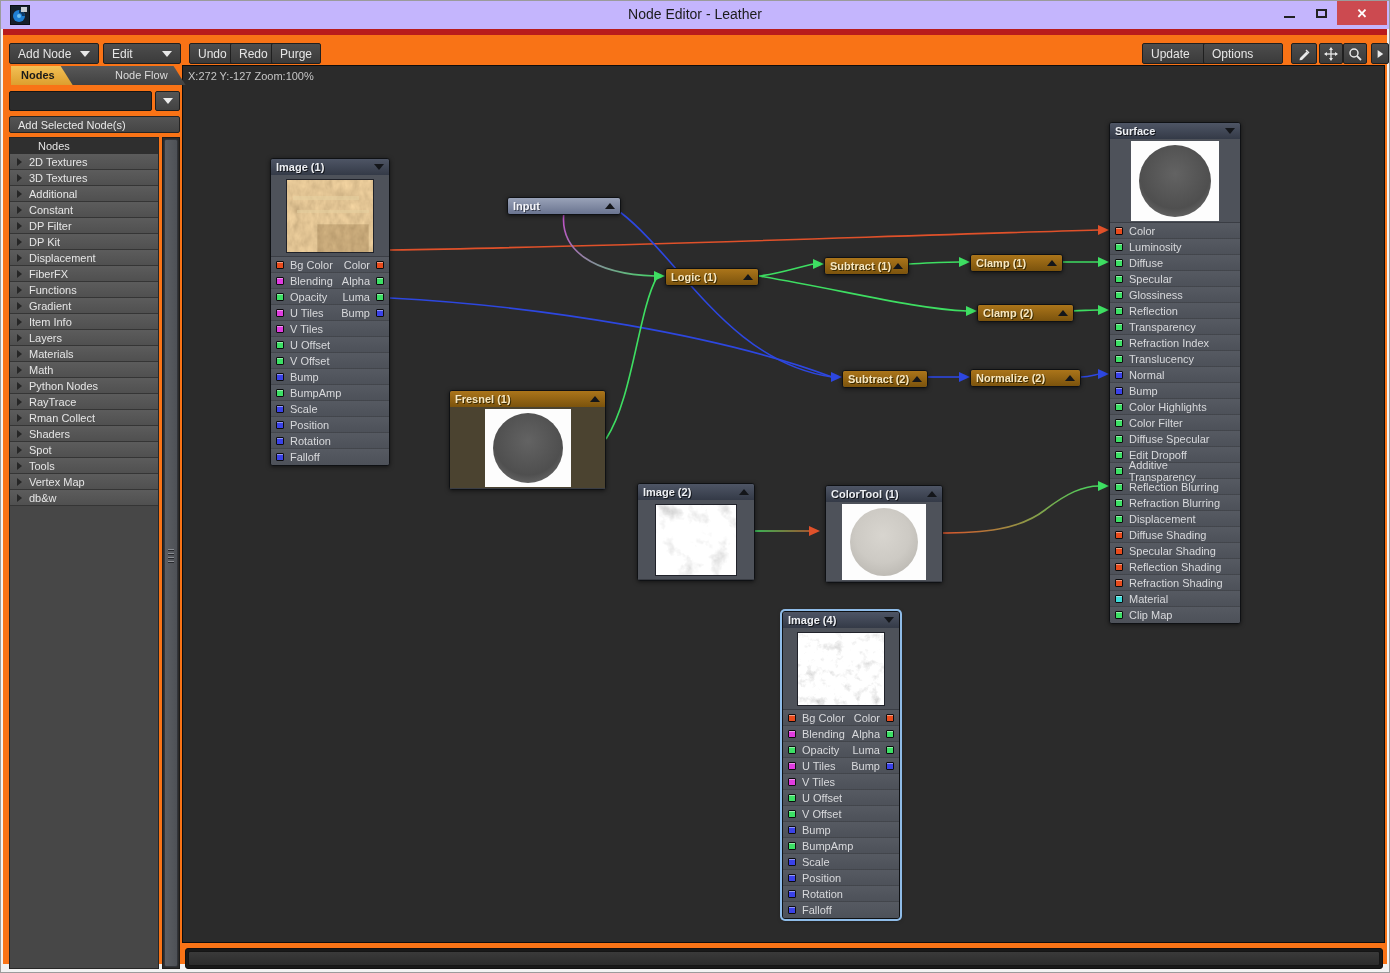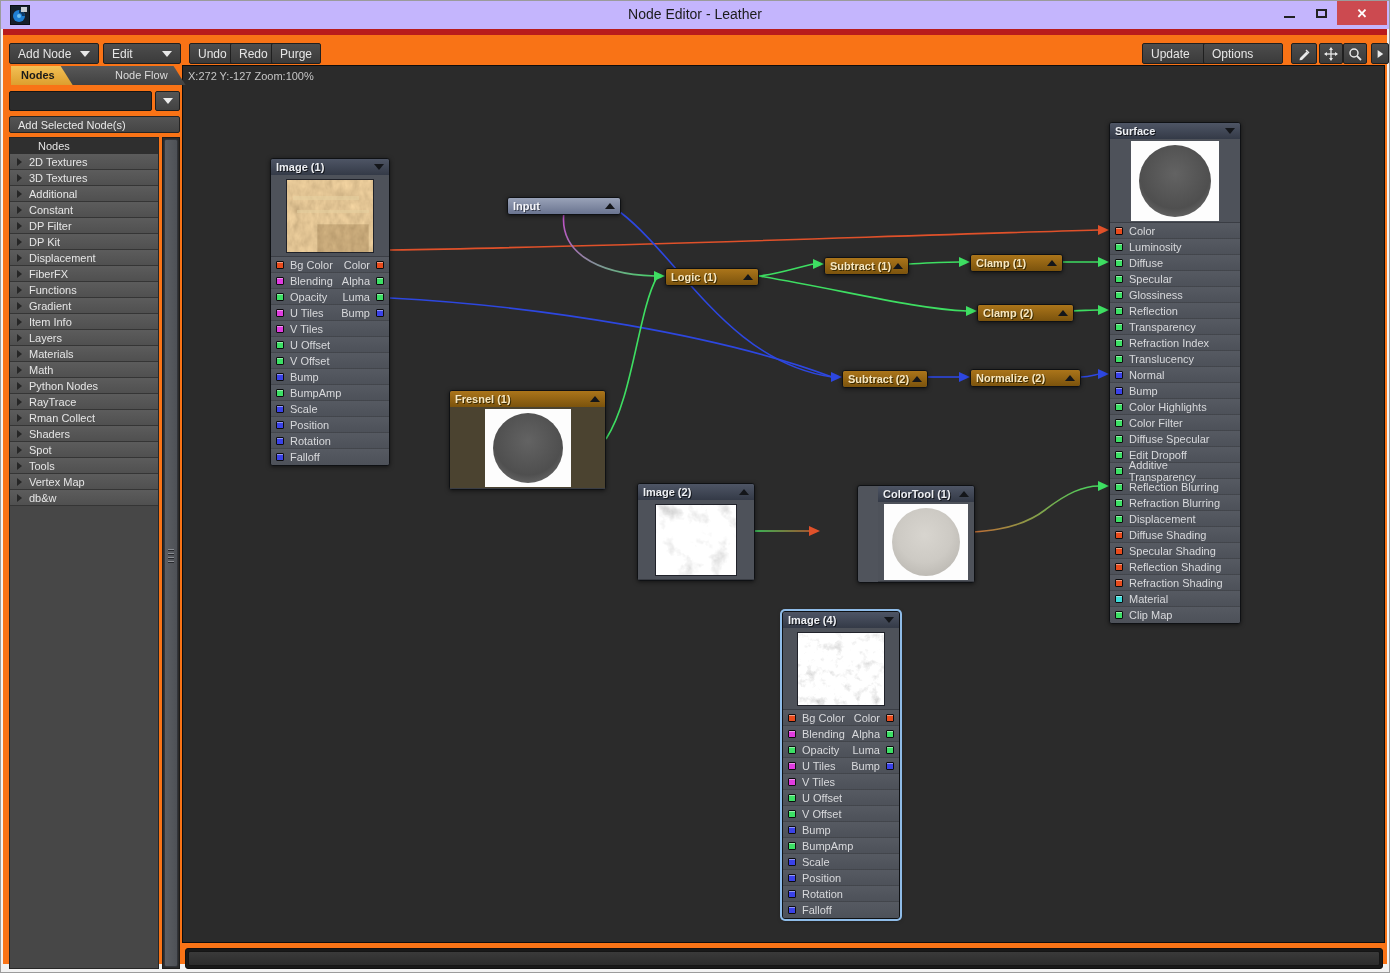--- a/index.html
+++ b/index.html
@@ -471,21 +471,21 @@
             <div class="nheader">
               <span>Image (2)</span>
               <span class="tri tri-up"></span>
             </div>
             <div class="npreview" style="height: 80px;">
               <svg width="82" height="72">
                 <rect width="82" height="72" filter="url(#noiseCoarse)"></rect>
               </svg>
             </div>
           </div>
-          <div class="node preview theme-slate" style="left: 674px; top: 419px; width: 118px; padding-left: 20px;">
+          <div class="node preview theme-slate" style="left: 642px; top: 419px; width: 118px;">
             <div class="nheader">
               <span>ColorTool (1)</span>
               <span class="tri tri-up"></span>
             </div>
             <div class="npreview" style="height: 80px;">
               <div class="whitebox" style="width: 84px; height: 76px;">
                 <div class="ball sphere-light" style="width: 68px; height: 68px;"></div>
               </div>
             </div>
           </div>

